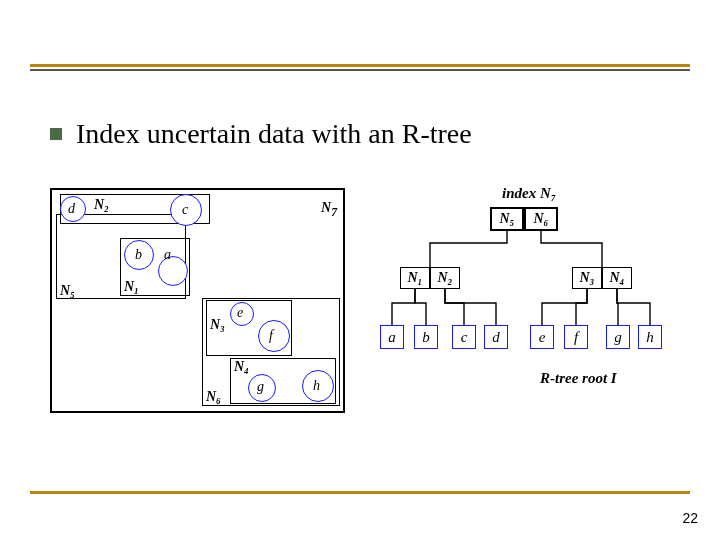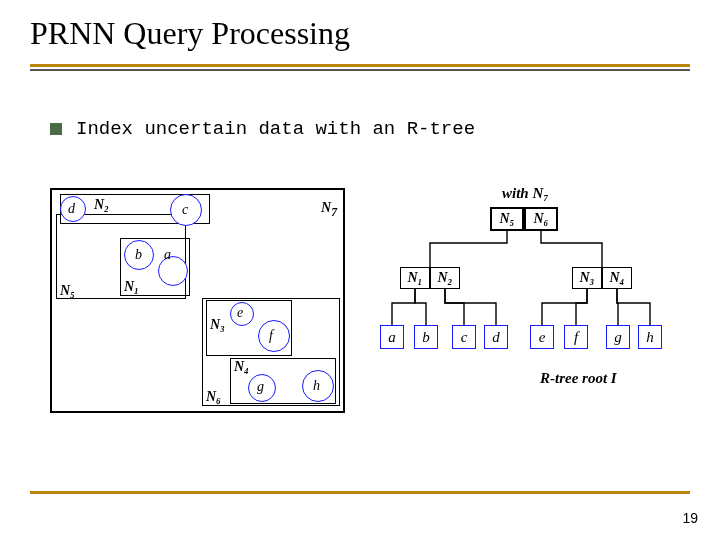--- a/index.html
+++ b/index.html
@@ -3,21 +3,21 @@
 <meta charset="utf-8">
 <style>
   html,body{margin:0;padding:0;width:720px;height:540px;background:#fff;font-family:"Times New Roman",serif;color:#000}
   .slide{position:relative;width:720px;height:540px;box-sizing:border-box}
   .title{position:absolute;left:30px;top:15px;font-size:32px;font-family:"Times New Roman",serif}
   .hr-wrap{position:absolute;left:30px;top:64px;width:660px}
   .hr1{height:3px;background:#b8860b;display:block}
   .hr2{height:2px;background:#555;margin-top:2px;display:block}
   .bullet-row{position:absolute;left:50px;top:118px;display:flex;align-items:center}
   .sq{width:12px;height:12px;background:#4a6a48;margin-right:14px;flex:0 0 auto}
-  .bullet-text{font-size:19px;font-family:Liberation Mono, monospace}
+  .bullet-text{font-size:28px;font-family:Liberation Serif, serif}
   .figure{position:absolute;left:40px;top:180px;width:640px;height:245px}
   
   .spatial{position:absolute;left:10px;top:8px;width:295px;height:225px;border:2px solid #000;box-sizing:border-box}
   .rect{position:absolute;border:1.5px solid #000;box-sizing:border-box}
   .circle{position:absolute;border:1.5px solid #1a1aff;border-radius:50%;box-sizing:border-box;background:#fff}
   .lbl{position:absolute;font:italic 14px "Times New Roman";line-height:1}
   .lblb{position:absolute;font:bold italic 14px "Times New Roman";line-height:1}
   .n7lbl{position:absolute;font:bold italic 14px "Times New Roman"}
   
   .tree{position:absolute;left:340px;top:5px;width:300px;height:220px}
@@ -26,21 +26,20 @@
   svg.edges{position:absolute;left:0;top:0;width:300px;height:220px;pointer-events:none}
   .rootlbl{position:absolute;font:bold italic 15px "Times New Roman"}
   .treelbl{position:absolute;font:bold italic 15px "Times New Roman"}
   .pagenum{position:absolute;right:22px;bottom:14px;font:14px Arial,sans-serif}
   .bottom-bar{position:absolute;left:30px;bottom:46px;width:660px;height:3px;background:#b8860b}
 </style>
 </head>
 <body>
 
 <div class="slide">
-  <div class="title">PRNN Query Processing</div>
   <div class="hr-wrap">
     <span class="hr1"></span>
       <span class="hr2"></span>
   </div>
 
   <div class="bullet-row">
     <span class="sq"></span>
     <span class="bullet-text">Index uncertain data with an R-tree</span>
   </div>
 
@@ -78,21 +77,21 @@
 
         <div class="rect" style="left:178px;top:168px;width:106px;height:46px"></div>
         <span class="lblb" style="left:182px;top:170px">N₄</span>
         <div class="circle blue" style="left:196px;top:184px;width:28px;height:28px"></div>
         <span class="lbl" style="left:205px;top:190px">g</span>
         <div class="circle blue" style="left:250px;top:180px;width:32px;height:32px"></div>
         <span class="lbl" style="left:261px;top:189px">h</span>
     </div>
 
     <div class="tree">
-      <span class="rootlbl" style="left:122px;top:0">with N₇</span>
+      <span class="rootlbl" style="left:122px;top:0">index N₇</span>
 
       <div class="node" style="left:110px;top:22px;width:34px;height:24px;border-width:2.5px">N₅</div>
       <div class="node" style="left:144px;top:22px;width:34px;height:24px;border-width:2.5px">N₆</div>
 
       <div class="node" style="left:20px;top:82px;width:30px;height:22px">N₁</div>
       <div class="node" style="left:50px;top:82px;width:30px;height:22px">N₂</div>
       <div class="node" style="left:192px;top:82px;width:30px;height:22px">N₃</div>
       <div class="node" style="left:222px;top:82px;width:30px;height:22px">N₄</div>
 
       <div class="node blue" style="left:0px;top:140px;width:24px;height:24px">a</div>
@@ -123,14 +122,14 @@
           <path d="M237,104 L237,118 L238,118 L238,140"></path>
           <path d="M237,104 L237,118 L270,118 L270,140"></path>
         </g>
       </svg>
 
       <span class="treelbl" style="left:160px;top:185px">R-tree root I</span>
     </div>
   </div>
 
   <div class="bottom-bar"></div>
-  <div class="pagenum">19</div>
+  <div class="pagenum">22</div>
 </div>
 
 </body></html>

